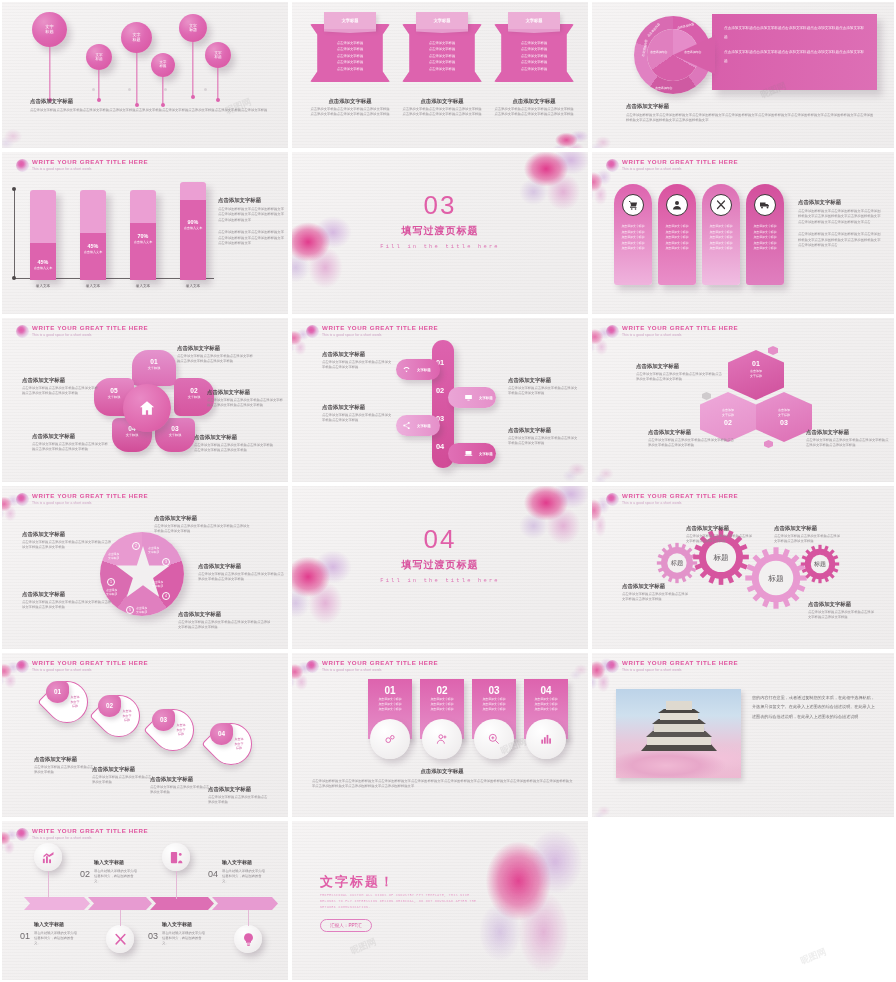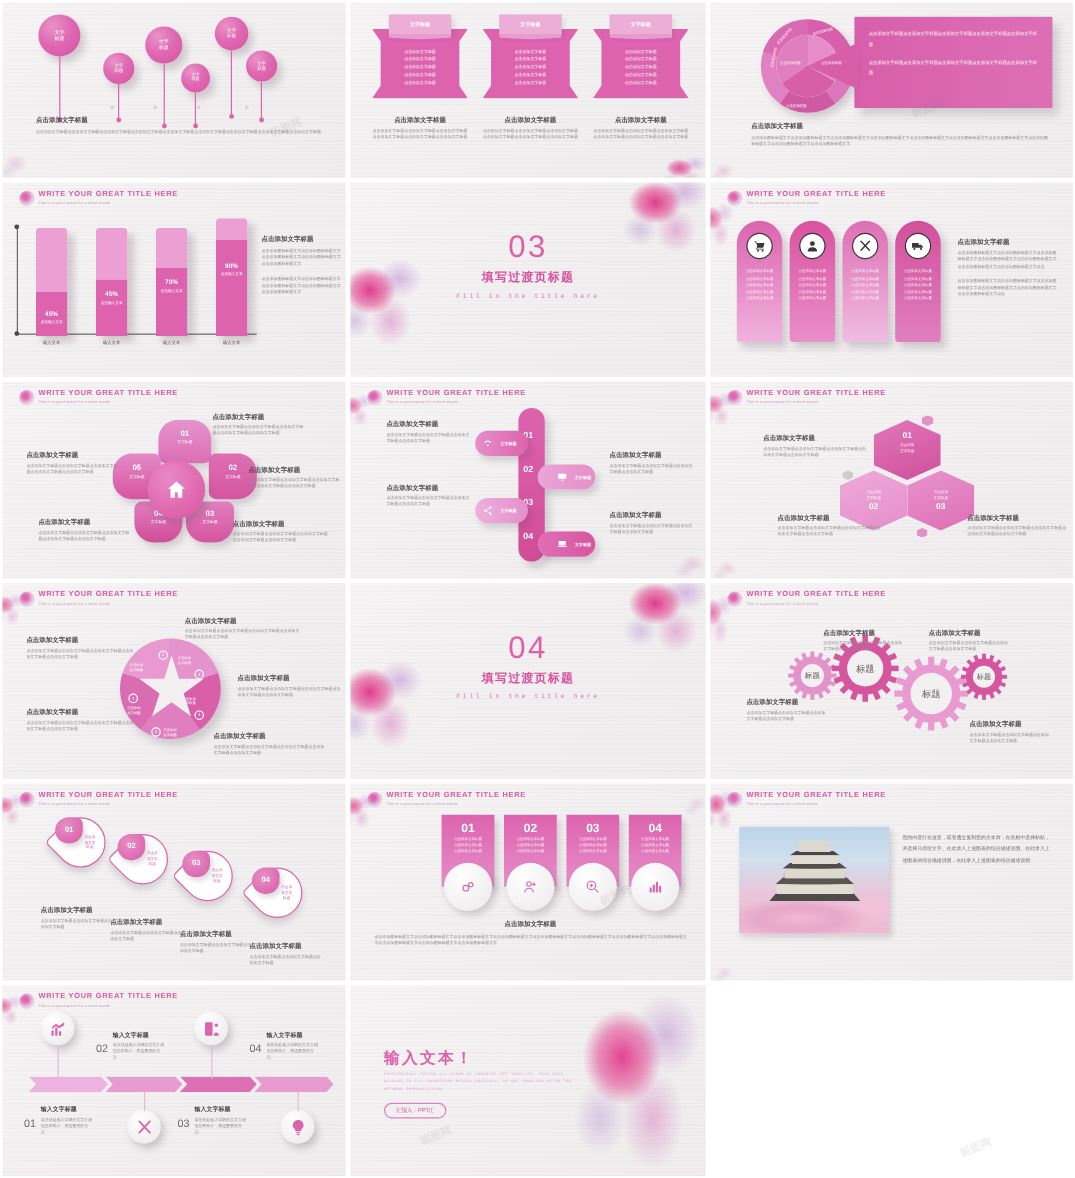--- a/index.html
+++ b/index.html
@@ -1104,21 +1104,21 @@
         </span>
     </div>
     <div class="tline" style="left:246px;top:89px;height:16px;"></div>
     <div class="tnum" style="left:146px;top:110px;">03</div>
     <div class="ttl" style="left:160px;top:100px;">输入文字标题</div>
     <div class="tbd" style="left:160px;top:110px;width:46px;">请在此处输入详细的文字介绍信息和简介，表达图表的含义。</div>
     <div class="flower fl-a" style="left:-8px;top:6px;width:26px;height:28px;opacity:.7;"></div>
   </div>
 
   <div class="slide">
-    <div class="thx-cn" style="left:28px;top:52px;">输入文本！</div>
+    <div class="thx-cn" style="left:28px;top:52px;">文字标题！</div>
     <div class="thx-en" style="left:28px;top:72px;width:158px;">PROFESSIONAL CUSTOM ALL KINDS OF INDUSTRY PPT TEMPLATE, THIS NICE BELONGS TO FLY IMPRESSION DESIGN ORIGINAL, DO NOT DOWNLOAD AFTER THE NETWORK COMMUNICATION.</div>
     <div class="thx-btn" style="left:28px;top:98px;">汇报人：PPT汇</div>
     <div class="flower fl-a" style="right:-4px;top:-4px;width:115px;height:160px;opacity:.95;"></div>
   </div>
 
   <div class="slide blank"></div>
 
   <div class="wm" style="left:225px;top:100px;">昵图网</div>
   <div class="wm" style="left:760px;top:84px;">昵图网</div>
   <div class="wm" style="left:500px;top:740px;">昵图网</div>

